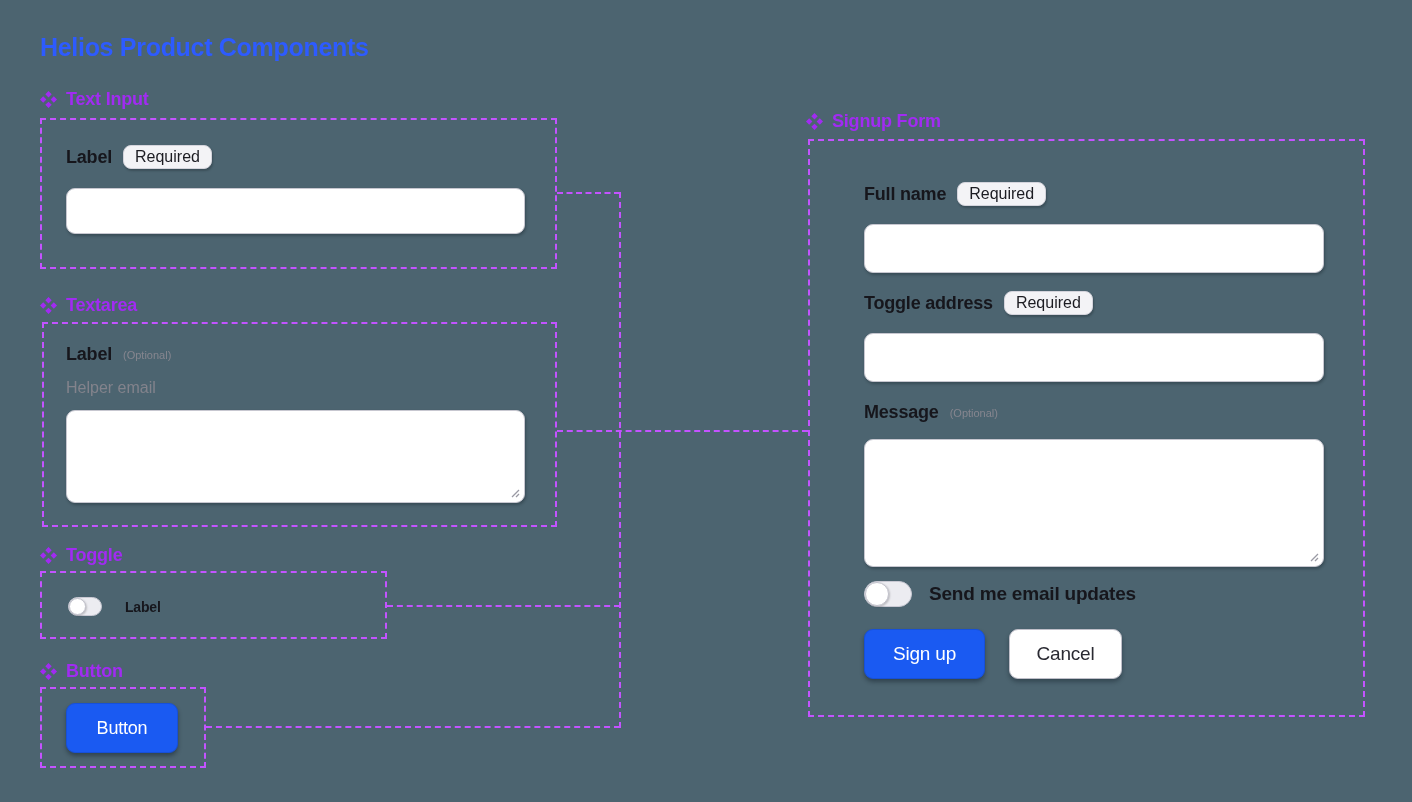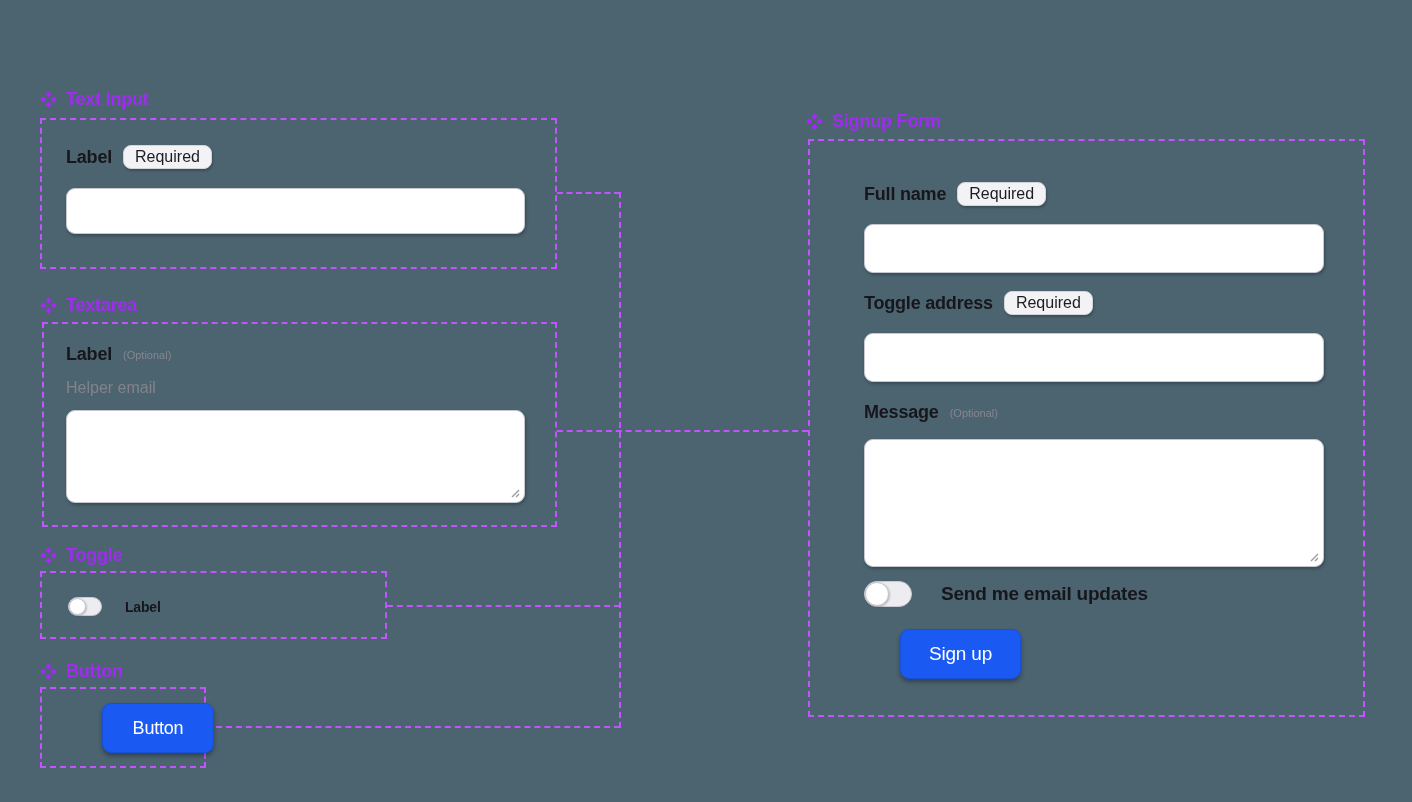--- a/index.html
+++ b/index.html
@@ -56,35 +56,36 @@
     border-radius:50%;box-shadow:1px 1px 2px rgba(0,0,0,.2);}
   .toggle.sm{width:34px;height:19px;}
   .toggle.sm .knob{width:17px;height:17px;}
   .toggle.lg{width:48px;height:26px;}
   .toggle.lg .knob{width:24px;height:24px;}
   .toggle-row{position:absolute;display:flex;align-items:center;}
 
   .btn{position:absolute;border-radius:9px;font-family:"Liberation Sans",sans-serif;
     font-weight:500;cursor:pointer;letter-spacing:-0.2px;}
   .btn.primary{background:var(--blue);border:1px solid #1750D8;color:#FFFFFF;
-    box-shadow:0 3px 4px rgba(10,20,30,.4);margin-left:36px;}
+    box-shadow:0 3px 4px rgba(10,20,30,.4);}
   .btn.secondary{background:#FFFFFF;border:1px solid #BFBFC9;color:#2A2A32;
     box-shadow:0 3px 4px rgba(10,20,30,.35);}
 </style>
 </head>
 <body>
 
 <div class="canvas">
 
   <div class="conn h" style="left:557px;top:192px;width:63px"></div>
   <div class="conn h" style="left:557px;top:430px;width:251px"></div>
   <div class="conn h" style="left:387px;top:605px;width:233px"></div>
   <div class="conn h" style="left:206px;top:726px;width:414px"></div>
   <div class="conn v" style="left:619px;top:192px;height:536px"></div>
 
+  <div class="col-title blue" style="left:40px;top:33px">Helios Product Components</div>
 
   <div class="section-head" style="left:40px;top:89px">
     <span class="comp-icon">
       <svg viewBox="0 0 16 16">
           <path d="M8 0l3 3-3 3-3-3zM3 5l3 3-3 3-3-3zM13 5l3 3-3 3-3-3zM8 10l3 3-3 3-3-3z"></path>
         </svg>
     </span>
     <span>Text Input</span>
   </div>
   <div class="frame" style="left:40px;top:118px;width:517px;height:151px">
@@ -174,23 +175,24 @@
       <span class="lbl">Message</span>
       <span class="opt">(Optional)</span>
     </div>
     <div class="ta-wrap" style="left:54px;top:298px;width:460px;height:128px">
       <textarea style=""></textarea>
       <svg class="resize-glyph" width="12" height="12">
         <path d="M11 4L4 11 M11 8L8 11" stroke="#9A9AA4" stroke-width="1.3" fill="none"></path>
       </svg>
     </div>
 
-    <div class="toggle-row" style="left:54px;top:440px;gap:29px">
+    <div class="toggle-row" style="left:54px;top:440px;gap:17px">
       <div class="toggle lg">
           <div class="knob"></div>
         </div>
       <span class="lbl lg">Send me email updates</span>
     </div>
 
     <button class="btn primary" style="left:54px;top:488px;width:121px;height:50px;font-size:19px">Sign up</button>
+    <button class="btn secondary" style="left:199px;top:488px;width:113px;height:50px;font-size:19px">Cancel</button>
   </div>
 
 </div>
 
 </body></html>

